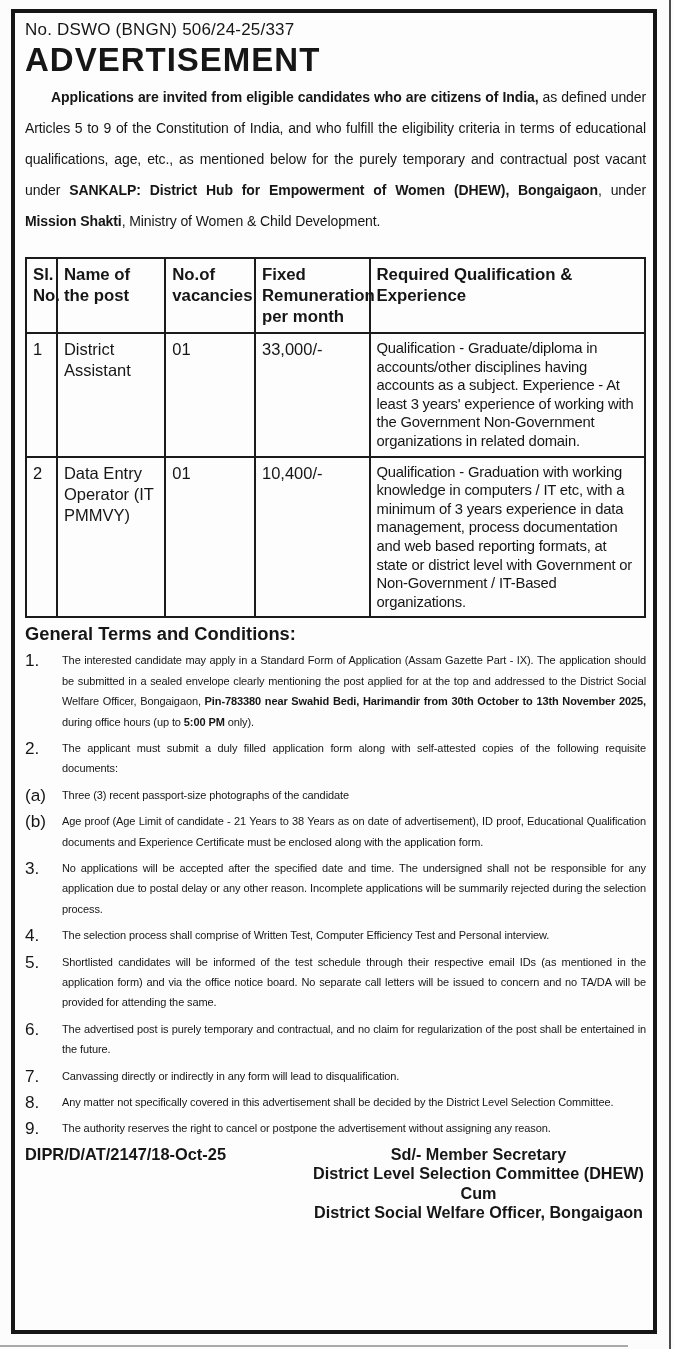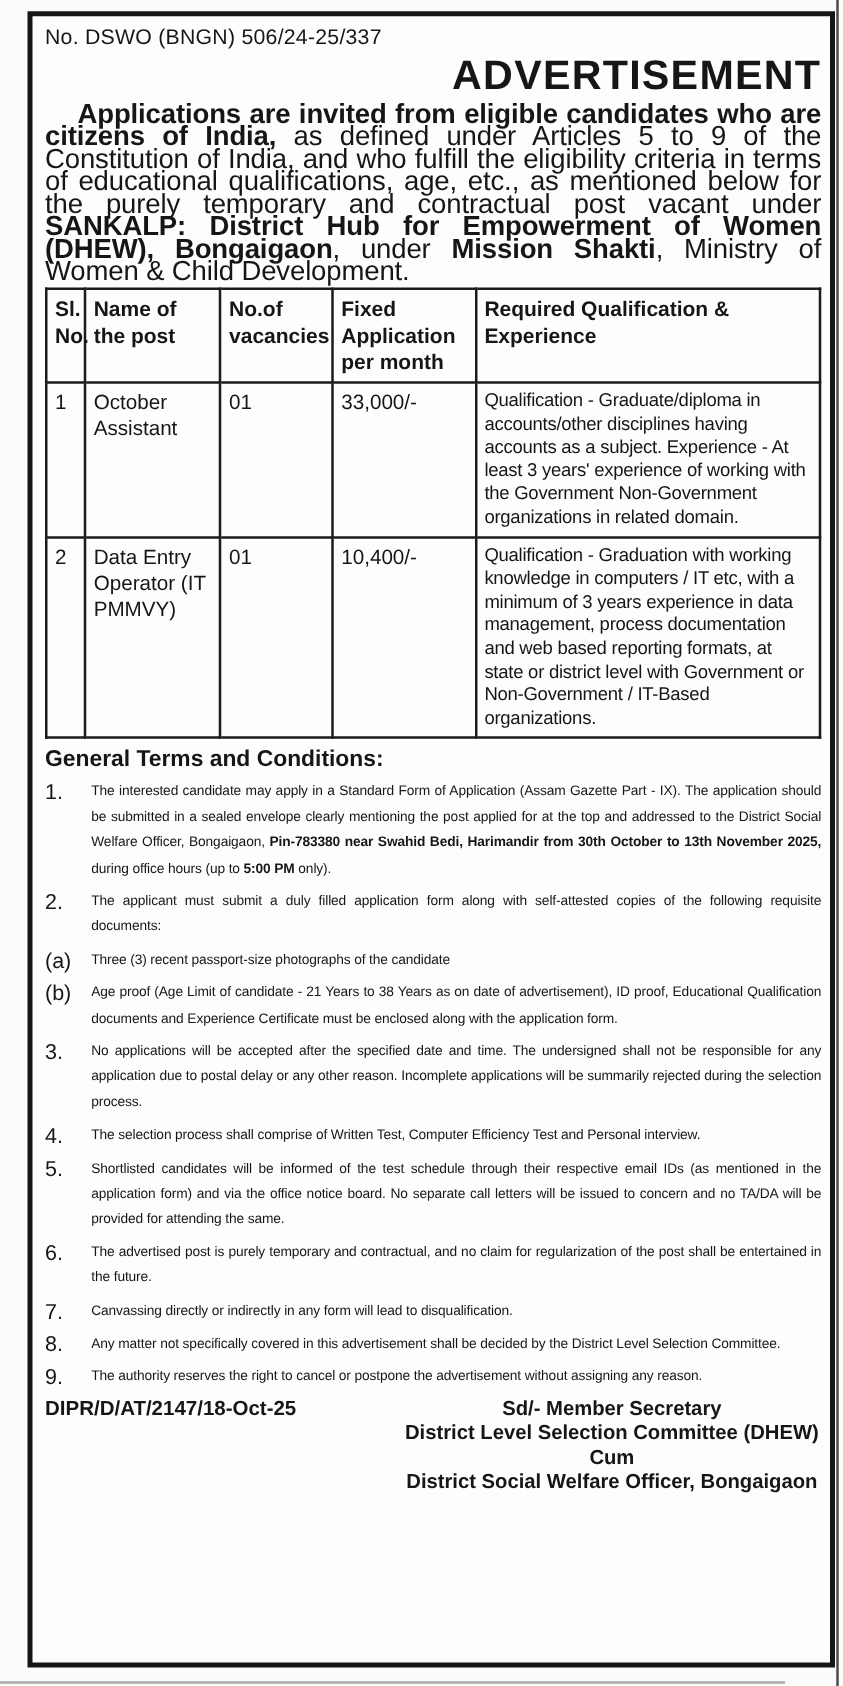--- a/index.html
+++ b/index.html
@@ -11,21 +11,21 @@
     -webkit-font-smoothing: antialiased;
   }
   .page {
     position: relative;
     width: 674px; height: 1349px;
     background: #fcfcfc;
     overflow: hidden;
   }
   .doc-box {
     position: absolute;
-    left: 22px; top: 9px;
+    left: 11px; top: 9px;
     width: 646px; height: 1325px;
     border: 4px solid #161616;
     background: #fdfdfd;
     padding: 4px 7px 4px 10px;
     overflow: hidden;
   }
   .column-divider {
     position: absolute;
     right: 3px; top: 0; bottom: 0;
     width: 2px;
@@ -37,33 +37,33 @@
     height: 2px;
     background: #a9a9a9;
   }
   .ref-no {
     font-size: 17px;
     line-height: 21px;
     padding-top: 2px;
     letter-spacing: 0.2px;
   }
   .title {
-    text-align: right;
+    text-align: left;
     font-size: 33px;
     font-weight: bold;
     letter-spacing: 1px;
     line-height: 38px;
     margin: 1px 0 3px 0;
   }
   .intro {
-    font-size: 22px;
-    line-height: 18px;
+    font-size: 14px;
+    line-height: 31px;
     text-align: justify;
     text-indent: 26px;
-    margin-bottom: 4px;
+    margin-bottom: 20px;
     letter-spacing: -0.1px;
   }
   table.vacancy {
     width: 100%;
     border-collapse: collapse;
     table-layout: fixed;
   }
   table.vacancy th, table.vacancy td {
     border: 2px solid #1b1b1b;
     vertical-align: top;
@@ -150,28 +150,28 @@
           <col class="col-post">
           <col class="col-vac">
           <col class="col-rem">
           <col class="col-qual">
       </colgroup>
       <thead>
         <tr>
           <th>Sl. No.</th>
           <th>Name of the post</th>
           <th>No.of vacancies</th>
-          <th>Fixed Application per month</th>
+          <th>Fixed Remuneration per month</th>
           <th>Required Qualification &amp; Experience</th>
         </tr>
       </thead>
       <tbody>
         <tr>
           <td>1</td>
-          <td>October Assistant</td>
+          <td>District Assistant</td>
           <td>01</td>
           <td>33,000/-</td>
           <td class="qual">Qualification - Graduate/diploma in accounts/other disciplines having accounts as a subject. Experience - At least 3 years' experience of working with the Government Non-Government organizations in related domain.</td>
         </tr>
         <tr>
           <td>2</td>
           <td>Data Entry Operator (IT PMMVY)</td>
           <td>01</td>
           <td>10,400/-</td>
           <td class="qual">Qualification - Graduation with working knowledge in computers / IT etc, with a minimum of 3 years experience in data management, process documentation and web based reporting formats, at state or district level with Government or Non-Government / IT-Based organizations.</td>

